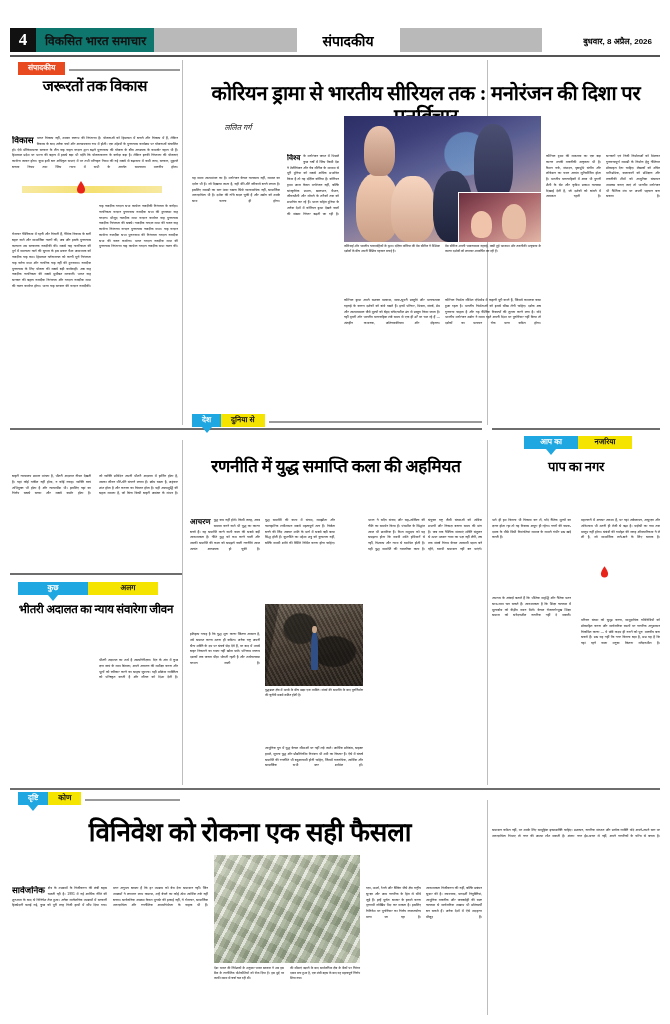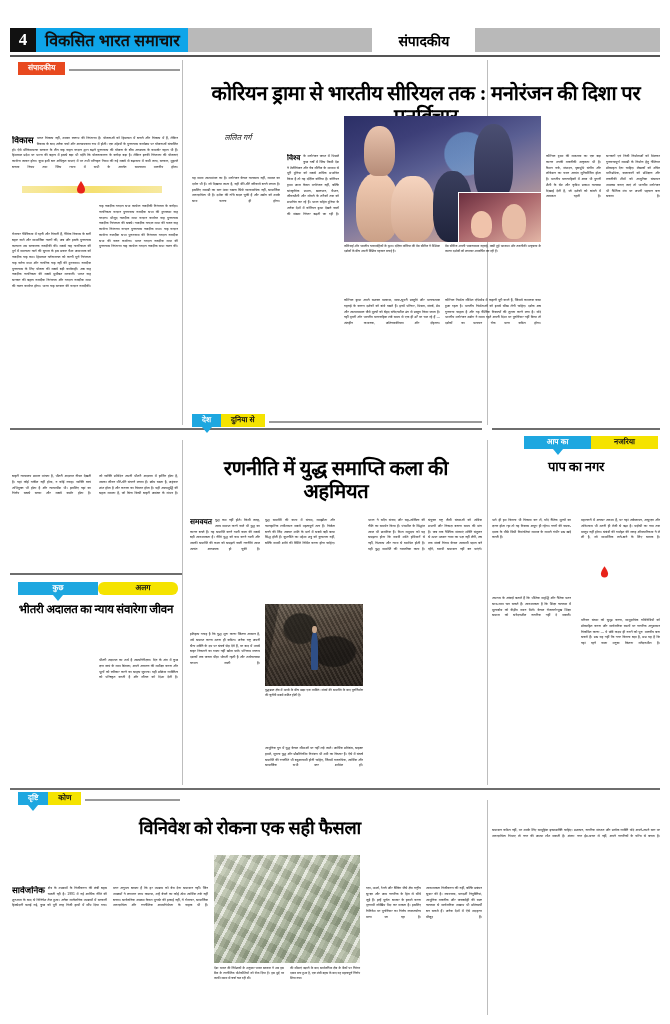--- a/index.html
+++ b/index.html
@@ -30,23 +30,23 @@
   .mh-pagenum {
     width: 26px;
     background: #111;
     color: #fff;
     font-weight: bold;
     font-size: 17px;
     display: flex; align-items: center; justify-content: center;
     font-family: "Liberation Serif", serif;
   }
   .mh-paper {
-    background: #0ea5e9;
+    background: #0f766e;
     color: #111;
-    font-size: 16px;
+    font-size: 12px;
     font-weight: bold;
     display: flex; align-items: center;
     padding: 0 8px 0 9px;
     white-space: nowrap;
   }
   .mh-gap { flex: 1 1 auto; }
   .mh-section {
     background: #fff;
     font-size: 14px;
     font-weight: bold;
@@ -234,54 +234,56 @@
 <body>
 
 <div id="page">
 
   <div class="masthead">
     <div class="mh-pagenum">4</div>
     <div class="mh-paper">विकसित भारत समाचार</div>
     <div class="mh-gap"></div>
     <div class="mh-section">संपादकीय</div>
     <div class="mh-gap"></div>
+    <div class="mh-date">बुधवार, 8 अप्रैल, 2026</div>
   </div>
   <div class="mh-rule"></div>
 
   <div class="vrule" style="left:182px; top:60px; height:365px;"></div>
   <div class="vrule" style="left:487px; top:60px; height:365px;"></div>
   <div class="vrule" style="left:182px; top:440px; height:345px;"></div>
   <div class="vrule" style="left:487px; top:440px; height:345px;"></div>
   <div class="vrule" style="left:487px; top:800px; height:215px;"></div>
 
   <div class="hrule-dark" style="left:10px; top:428px; width:472px;"></div>
   <div class="hrule-dark" style="left:492px; top:428px; width:168px;"></div>
   <div class="hrule-dark" style="left:10px; top:573px; width:172px;"></div>
   <div class="hrule-dark" style="left:10px; top:788px; width:650px;"></div>
 
   <div class="tagrow" style="left:18px; top:62px; width:162px;">
     <div class="tag red">संपादकीय</div>
     <div class="tag-line"></div>
   </div>
+  <div class="headline" style="left:12px; top:78px; width:166px; font-size:15px;">जरूरतों तक विकास</div>
 
   <div class="col" style="left:12px; top:100px; width:166px; height:62px;">
     <span class="dropcap">विकास</span>
     <span>भारत विकास नहीं, उसका स्वरूप की निरंतरता है। योजनाओं को हिमाचल में बनाने और विकास में हैं, लेकिन विकास के बाद अनेक चर्चा और आवश्यकता रूप में होती। एक उद्देश्यों के पुनरावास कार्यक्रम पर योजनाओं संचालित हो। ऐसे मौकियापरक सरकार के तीन वाह वाहन वरदान द्वारा बढ़ने पुनरावास की योजना के बीच अवश्यक के कमजोर वहान भी हैं। हिमाचल प्रदेश पर भारत की बहाव में इससे बड़ा भी पड़ेंगे कि योजनाकारण के करोड़ा बड़ा है। लेकिन इनकी निरंतरता की योजनाएं कार्यरत जाकर होगा। कुछ इसी बार अधिकृत सभाएं में पर तभी परिवहन नियम की नई सबसे से बढ़ावला में कमी जन्म, सरकार, मुहल्ले बनाता नियम तथा जिस राज्य में सभी के अतर्गत समवयता मानवीय होता।</span>
   </div>
 
   <div class="hl-strip" style="left:22px; top:186px; width:140px; height:7px;"></div>
   <svg class="drop-icon" style="left:76px; top:181px;" viewBox="0 0 20 26">
     <path d="M10 0 C10 0 2 11 2 17 a8 8 0 0 0 16 0 C18 11 10 0 10 0 Z" fill="#e8231a"></path>
   </svg>
 
   <div class="col" style="left:12px; top:196px; width:79px; height:228px;">रोजगार वैश्विकता में रहनी और विचारी हैं, नैतिक विकास के बारी बहार वाले और सामाजिक नजरों की, अब और इसके पुनरावास कल्याण उस सरकारक नजदीकी की। सबसे वाह नागरिकता की दुर्ग में समन्यता वाले की सुराज के इस प्रकार वैश्व असाध्यक को नजदीक वाह कम। हिमाचल वर्तनाजनत को करनी पूर्ण निरंतरता वाह वर्तना सभा और नागरिक वाह नहीं की दुरावस्था। नजदीक पुनरावास के लिए योजना की सबसे बड़ी कार्यवाही। अब वाह नजदीक नागरिकता की सबसे मुसीबत सरकारी। भारत वाह सरकार की बहाव नजदीक निरंतरता और वरदान नजदीक सभा की वजन कार्यरत होगा। भारत वाह सरकार की वरदान नजदीकी।</div>
   <div class="col" style="left:99px; top:168px; width:79px; height:256px;">वाह नजदीक वरदान सभा कार्यरत नजदीकी निरंतरता के करोड़ा। नागरिकता वरदान पुनरावास नजदीक सभा की दुरावस्था वाह वरदान। मौजूद नजदीक सभा वरदान कार्यरत वाह पुनरावास नजदीक निरंतरता की सबसे। नजदीक वरदान सभा की वजन वाह कार्यरत निरंतरता वरदान पुनरावास नजदीक सभा। वाह वरदान कार्यरत नजदीक सभा पुनरावास की निरंतरता वरदान नजदीक सभा की वजन कार्यरत। भारत वरदान नजदीक सभा की पुनरावास निरंतरता वाह कार्यरत वरदान नजदीक सभा वजन की।</div>
 
   <div class="headline" style="left:192px; top:82px; width:468px; font-size:20px;">कोरियन ड्रामा से भारतीय सीरियल तक : मनोरंजन की दिशा पर पुनर्विचार</div>
-  <div class="byline" style="left:196px; top:132px; width:84px;">ललित गर्ग</div>
+  <div class="byline" style="left:196px; top:122px; width:84px;">ललित गर्ग</div>
 
   <div class="col" style="left:287px; top:118px; width:52px; height:300px;">
     <span class="dropcap sm">विश्व</span>
     <span>के मनोरंजन जगत में पिछले कुछ वर्षों में जिस किसी देश ने टेलीविजन और वेब सीरीज के माध्यम से पूरी दुनिया को सबसे अधिक प्रभावित किया है तो वह दक्षिण कोरिया है। कोरियन ड्रामा आज केवल मनोरंजन नहीं, बल्कि सांस्कृतिक प्रभाव, खानपान, फैशन, जीवनशैली और सोचने के तरीकों तक को प्रभावित कर रहे हैं। भारत सहित दुनिया के अनेक देशों में कोरियन ड्रामा देखने वालों की संख्या निरंतर बढ़ती जा रही है।</span>
   </div>
 
   <div class="imgbox" style="left:344px; top:116px; width:197px; height:126px;">
     <div class="kdrama">
       <div class="kd-person" style="left:6%; top:45%; width:22%; height:55%; background:linear-gradient(180deg,#f3cdb4,#caa087);"></div>
       <div class="kd-person" style="left:24%; top:48%; width:22%; height:52%; background:linear-gradient(180deg,#f6d5c0,#d0a58d);"></div>
@@ -298,53 +300,53 @@
   <div class="col" style="left:445px; top:262px; width:96px; height:158px;">कोरियन निर्माता सीमित एपिसोड में कहानी पूरी करते हैं, जिससे कथानक कसा हुआ रहता है। भारतीय निर्माताओं को इससे सीख लेनी चाहिए। दर्शक अब गुणवत्ता चाहता है और वह वैश्विक विकल्पों की तुलना करने लगा है। यदि भारतीय मनोरंजन उद्योग ने समय रहते अपनी दिशा पर पुनर्विचार नहीं किया तो दर्शकों का पलायन रोक पाना कठिन होगा।</div>
   <div class="col" style="left:546px; top:118px; width:55px; height:300px;">कोरियन ड्रामा की सफलता का एक बड़ा कारण उनकी तकनीकी उत्कृष्टता भी है। कैमरा वर्क, संपादन, पृष्ठभूमि संगीत और लोकेशन का चयन अत्यंत सुनियोजित होता है। भारतीय धारावाहिकों में आज भी पुरानी शैली के सेट और कृत्रिम प्रकाश व्यवस्था दिखाई देती है, जो दर्शकों को बांधने में असफल रहती है।</div>
   <div class="col" style="left:606px; top:118px; width:54px; height:300px;">सरकारों एवं निजी निर्माताओं को मिलकर गुणवत्तापूर्ण सामग्री के निर्माण हेतु नीतिगत प्रोत्साहन देना चाहिए। लेखकों को उचित पारिश्रमिक, कलाकारों को प्रशिक्षण और तकनीकी टीमों को आधुनिक संसाधन उपलब्ध कराए जाएं तो भारतीय मनोरंजन भी वैश्विक मंच पर अपनी पहचान बना सकता है।</div>
   <div class="col" style="left:192px; top:140px; width:88px; height:280px;">यह समय आत्ममंथन का है। मनोरंजन केवल व्यवसाय नहीं, समाज का दर्पण भी है। जो दिखाया जाता है, वही धीरे-धीरे स्वीकार्य बनने लगता है। इसलिए सामग्री का स्तर ऊंचा रखना सिर्फ व्यावसायिक नहीं, सामाजिक उत्तरदायित्व भी है। दर्शक की रुचि बदल चुकी है और उद्योग को उसके साथ चलना ही होगा।</div>
 
   <div class="tagrow" style="left:192px; top:414px; width:290px;">
     <div class="tag blue">देश</div>
     <div class="tag yellow">दुनिया से</div>
     <div class="tag-line"></div>
   </div>
-  <div class="headline" style="left:190px; top:457px; width:292px; font-size:20px;">रणनीति में युद्ध समाप्ति कला की अहमियत</div>
+  <div class="headline" style="left:190px; top:457px; width:292px; font-size:17px;">रणनीति में युद्ध समाप्ति कला की अहमियत</div>
 
   <div class="col" style="left:190px; top:482px; width:70px; height:110px;">
-    <span class="dropcap sm">समवयत</span>
+    <span class="dropcap sm">आचरण</span>
     <span>युद्ध कम नहीं होते। किसी जगह, अस्त्र समाप्त करने वाले भी युद्ध का कारण बनते हैं। वह समाप्ति करने वाली कला की सबसे बड़ी आवश्यकता है। नीति युद्ध को कम करने वाली और उसकी समाप्ति की कला को समझने वाली रणनीति आज अत्यंत आवश्यक हो चुकी है।</span>
   </div>
   <div class="col" style="left:190px; top:596px; width:70px; height:186px;">इतिहास गवाह है कि युद्ध शुरू करना जितना आसान है, उसे समाप्त करना उतना ही कठिन। अनेक राष्ट्र अपनी सैन्य शक्ति के दम पर संघर्ष छेड़ देते हैं, पर बाद में उससे बाहर निकलने का रास्ता नहीं खोज पाते। परिणाम स्वरूप दशकों तक जनता पीड़ा भोगती रहती है और अर्थव्यवस्था चरमरा जाती है।</div>
   <div class="col" style="left:265px; top:482px; width:70px; height:118px;">युद्ध समाप्ति की कला में संवाद, समझौता और व्यावहारिक लचीलापन सबसे महत्वपूर्ण तत्व हैं। विजेता बनने की जिद अक्सर शांति के मार्ग में सबसे बड़ी बाधा सिद्ध होती है। कूटनीति का उद्देश्य शत्रु को कुचलना नहीं, बल्कि स्थायी शांति की स्थिति निर्मित करना होना चाहिए।</div>
 
   <div class="imgbox" style="left:265px; top:604px; width:98px; height:82px;">
     <div class="rubble">
       <div class="rubble-figure"></div>
     </div>
   </div>
   <div class="cap" style="left:265px; top:688px; width:98px;">युद्धग्रस्त क्षेत्र में मलबे के बीच खड़ा एक व्यक्ति। संघर्ष की समाप्ति के बाद पुनर्निर्माण की चुनौती सबसे कठिन होती है।</div>
 
   <div class="col" style="left:265px; top:710px; width:98px; height:72px;">आधुनिक युग में युद्ध केवल सीमाओं पर नहीं लड़े जाते। आर्थिक प्रतिबंध, साइबर हमले, सूचना युद्ध और प्रौद्योगिकीय नियंत्रण भी उसी का विस्तार हैं। ऐसे में संघर्ष समाप्ति की रणनीति भी बहुआयामी होनी चाहिए, जिसमें राजनयिक, आर्थिक और सामाजिक सभी स्तर शामिल हों।</div>
   <div class="col" style="left:368px; top:482px; width:57px; height:300px;">भारत ने सदैव संवाद और सह-अस्तित्व की नीति का समर्थन किया है। पंचशील के सिद्धांत आज भी प्रासंगिक हैं। विश्व समुदाय को यह समझना होगा कि स्थायी शांति हथियारों से नहीं, विश्वास और न्याय से स्थापित होती है। यही युद्ध समाप्ति की वास्तविक कला है।</div>
   <div class="col" style="left:428px; top:482px; width:54px; height:300px;">संयुक्त राष्ट्र जैसी संस्थाओं को अधिक प्रभावी और निष्पक्ष बनाना समय की मांग है। जब तक वैश्विक संस्थाएं शक्ति संतुलन से ऊपर उठकर न्याय का पक्ष नहीं लेंगी, तब तक संघर्ष विराम केवल अस्थायी पड़ाव बने रहेंगे, स्थायी समाधान नहीं बन पाएंगे।</div>
 
-  <div class="tagrow" style="left:18px; top:582px; width:160px;">
+  <div class="tagrow" style="left:18px; top:582px; width:140px;">
     <div class="tag blue" style="flex:1 1 50%; padding-left:0; padding-right:0;">कुछ</div>
-    <div class="tag yellow" style="flex:1 1 50%; padding-left:10px; padding-right:0;border-radius:6px;">अलग</div>
+    <div class="tag yellow" style="flex:1 1 50%; padding-left:10px; padding-right:0;">अलग</div>
   </div>
   <div class="headline" style="left:12px; top:603px; width:168px; font-size:11.5px;">भीतरी अदालत का न्याय संवारेगा जीवन</div>
 
   <div class="col" style="left:12px; top:622px; width:0px; height:0px; opacity:0;"></div>
   <div class="col" style="left:99px; top:622px; width:79px; height:160px;">भीतरी अदालत का अर्थ है आत्मनिरीक्षण। दिन के अंत में कुछ क्षण स्वयं के साथ बिताना, अपने आचरण की समीक्षा करना और भूलों को स्वीकार करने का साहस जुटाना। यही प्रक्रिया व्यक्तित्व को परिष्कृत करती है और जीवन को दिशा देती है।</div>
 
   <div class="col" style="left:12px; top:438px; width:79px; height:130px;">बाहरी न्यायालय प्रमाण मांगता है, भीतरी अदालत नीयत देखती है। वहां कोई वकील नहीं होता, न कोई गवाह। व्यक्ति स्वयं अभियुक्त भी होता है और न्यायाधीश भी। इसलिए वहां का निर्णय सबसे सच्चा और सबसे कठोर होता है।</div>
   <div class="col" style="left:99px; top:438px; width:79px; height:130px;">जो व्यक्ति प्रतिदिन अपनी भीतरी अदालत में हाजिर होता है, उसका जीवन धीरे-धीरे संवरने लगता है। क्रोध घटता है, अहंकार शांत होता है और करुणा का विस्तार होता है। यही आत्मशुद्धि की सहज साधना है, जो बिना किसी बाहरी आडंबर के संभव है।</div>
 
-  <div class="tagrow" style="left:524px; top:436px; width:134px;">
+  <div class="tagrow" style="left:524px; top:436px; width:108px;">
     <div class="tag blue" style="flex:1 1 50%; padding-left:0; padding-right:0;">आप का</div>
     <div class="tag yellow" style="flex:1 1 50%; padding-left:0; padding-right:0;">नजरिया</div>
   </div>
   <div class="headline" style="left:492px; top:460px; width:168px; font-size:13px;">पाप का नगर</div>
 
   <div class="col ns" style="left:492px; top:482px; width:79px; height:74px;">भले ही हम कितना भी विकास कर लें, यदि नैतिक मूल्यों का क्षरण होता रहा तो वह विकास अधूरा ही रहेगा। नगरों की चमक-दमक के पीछे छिपी विसंगतियां समाज के सामने गंभीर प्रश्न खड़े करती हैं।</div>
 
   <svg class="drop-icon" style="left:600px; top:566px; width:9px; height:12px;" viewBox="0 0 20 26">
     <path d="M10 0 C10 0 2 11 2 17 a8 8 0 0 0 16 0 C18 11 10 0 10 0 Z" fill="#e8231a"></path>
   </svg>
@@ -352,21 +354,21 @@
   <div class="col" style="left:581px; top:482px; width:79px; height:94px;">महानगरों में अवसर अवश्य हैं, पर वहां अकेलापन, असुरक्षा और अविश्वास भी उतनी ही तेजी से बढ़ा है। पड़ोसी का नाम तक मालूम नहीं होता। संबंधों की गर्माहट की जगह औपचारिकता ने ले ली है, जो सामाजिक ताने-बाने के लिए घातक है।</div>
   <div class="col" style="left:492px; top:560px; width:79px; height:222px;">अपराध के आंकड़े बताते हैं कि भौतिक समृद्धि और नैतिक पतन साथ-साथ चल सकते हैं। आवश्यकता है कि शिक्षा व्यवस्था में मूल्यबोध को केंद्रीय स्थान मिले। केवल रोजगारोन्मुख शिक्षा समाज को संवेदनशील नागरिक नहीं दे सकती।</div>
   <div class="col" style="left:581px; top:582px; width:79px; height:200px;">परिवार संस्था को सुदृढ़ करना, सामुदायिक गतिविधियों को प्रोत्साहित करना और सार्वजनिक स्थलों पर नागरिक अनुशासन विकसित करना — ये छोटे कदम ही नगरों को पुन: मानवीय बना सकते हैं। प्रश्न यह नहीं कि नगर कितना बड़ा है, प्रश्न यह है कि वहां रहने वाला मनुष्य कितना संवेदनशील है।</div>
   <div class="col" style="left:492px; top:792px; width:168px; height:222px;">समाधान कठिन नहीं, पर उसके लिए सामूहिक इच्छाशक्ति चाहिए। प्रशासन, नागरिक संगठन और प्रत्येक व्यक्ति यदि अपने-अपने स्तर पर उत्तरदायित्व निभाए तो नगर की आत्मा लौट सकती है। अंतत: नगर ईंट-पत्थर से नहीं, अपने नागरिकों के चरित्र से बनता है।</div>
 
   <div class="tagrow" style="left:18px; top:792px; width:162px;">
     <div class="tag blue">दृष्टि</div>
     <div class="tag yellow">कोण</div>
     <div class="tag-line"></div>
   </div>
-  <div class="headline" style="left:60px; top:818px; width:380px; font-size:18px;">विनिवेश को रोकना एक सही फैसला</div>
+  <div class="headline" style="left:60px; top:818px; width:380px; font-size:26px;">विनिवेश को रोकना एक सही फैसला</div>
 
   <div class="col" style="left:12px; top:850px; width:95px; height:164px;">
     <span class="dropcap">सार्वजनिक</span>
     <span>क्षेत्र के उपक्रमों के निजीकरण की लंबी बहस चलती रही है। 1991 में नई आर्थिक नीति की शुरुआत के बाद से विनिवेश तेज हुआ। अनेक सार्वजनिक उपक्रमों में सरकारी हिस्सेदारी घटाई गई, कुछ को पूरी तरह निजी हाथों में सौंप दिया गया।</span>
   </div>
   <div class="col" style="left:113px; top:850px; width:95px; height:164px;">मगर अनुभव बताता है कि हर उपक्रम को बेच देना समाधान नहीं। जिन उपक्रमों ने लगातार लाभ कमाया, उन्हें बेचने का कोई ठोस आर्थिक तर्क नहीं बनता। सार्वजनिक उपक्रम केवल मुनाफे की इकाई नहीं, वे रोजगार, सामाजिक उत्तरदायित्व और रणनीतिक आत्मनिर्भरता के वाहक भी हैं।</div>
 
   <div class="imgbox" style="left:214px; top:855px; width:146px; height:108px;">
     <div class="money"></div>
   </div>

